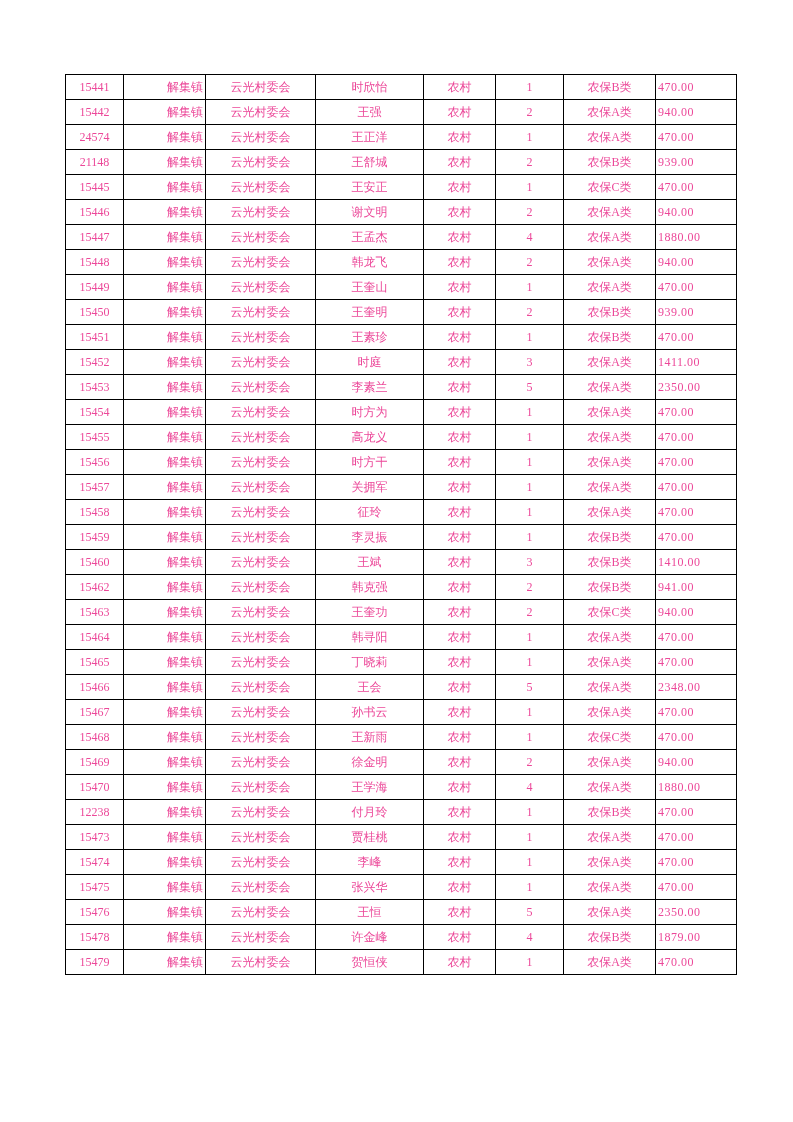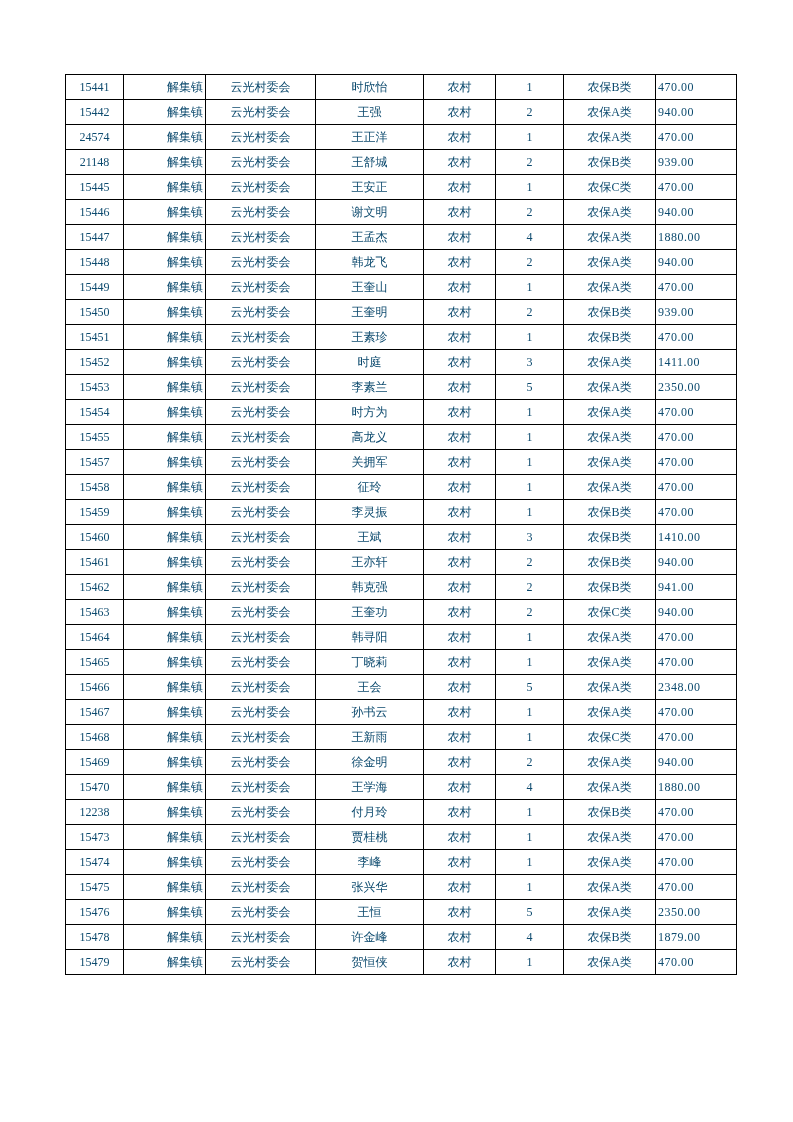--- a/index.html
+++ b/index.html
@@ -6,21 +6,21 @@
     margin: 0;
     padding: 0;
     background: #ffffff;
   }
   .page {
     position: relative;
     width: 793px;
     height: 1122px;
     background: #ffffff;
     font-family: "Liberation Serif", "DejaVu Serif", serif;
-    color: #0c4a6e;
+    color: #ec4899;
     overflow: hidden;
   }
   table.data-table {
     position: absolute;
     left: 65px;
     top: 74px;
     border-collapse: collapse;
     table-layout: fixed;
     width: 625px;
   }
@@ -193,20 +193,30 @@
           <td class="col-id">15455</td>
           <td class="col-town">解集镇</td>
           <td class="col-village">云光村委会</td>
           <td class="col-name">高龙义</td>
           <td class="col-locale">农村</td>
           <td class="col-count">1</td>
           <td class="col-category">农保A类</td>
           <td class="col-amount">470.00</td>
         </tr>
         <tr>
+          <td class="col-id">15456</td>
+          <td class="col-town">解集镇</td>
+          <td class="col-village">云光村委会</td>
+          <td class="col-name">时方干</td>
+          <td class="col-locale">农村</td>
+          <td class="col-count">1</td>
+          <td class="col-category">农保A类</td>
+          <td class="col-amount">470.00</td>
+        </tr>
+        <tr>
           <td class="col-id">15457</td>
           <td class="col-town">解集镇</td>
           <td class="col-village">云光村委会</td>
           <td class="col-name">关拥军</td>
           <td class="col-locale">农村</td>
           <td class="col-count">1</td>
           <td class="col-category">农保A类</td>
           <td class="col-amount">470.00</td>
         </tr>
         <tr>
@@ -231,30 +241,20 @@
         </tr>
         <tr>
           <td class="col-id">15460</td>
           <td class="col-town">解集镇</td>
           <td class="col-village">云光村委会</td>
           <td class="col-name">王斌</td>
           <td class="col-locale">农村</td>
           <td class="col-count">3</td>
           <td class="col-category">农保B类</td>
           <td class="col-amount">1410.00</td>
-        </tr>
-        <tr>
-          <td class="col-id">15461</td>
-          <td class="col-town">解集镇</td>
-          <td class="col-village">云光村委会</td>
-          <td class="col-name">王亦轩</td>
-          <td class="col-locale">农村</td>
-          <td class="col-count">2</td>
-          <td class="col-category">农保B类</td>
-          <td class="col-amount">940.00</td>
         </tr>
         <tr>
           <td class="col-id">15462</td>
           <td class="col-town">解集镇</td>
           <td class="col-village">云光村委会</td>
           <td class="col-name">韩克强</td>
           <td class="col-locale">农村</td>
           <td class="col-count">2</td>
           <td class="col-category">农保B类</td>
           <td class="col-amount">941.00</td>

